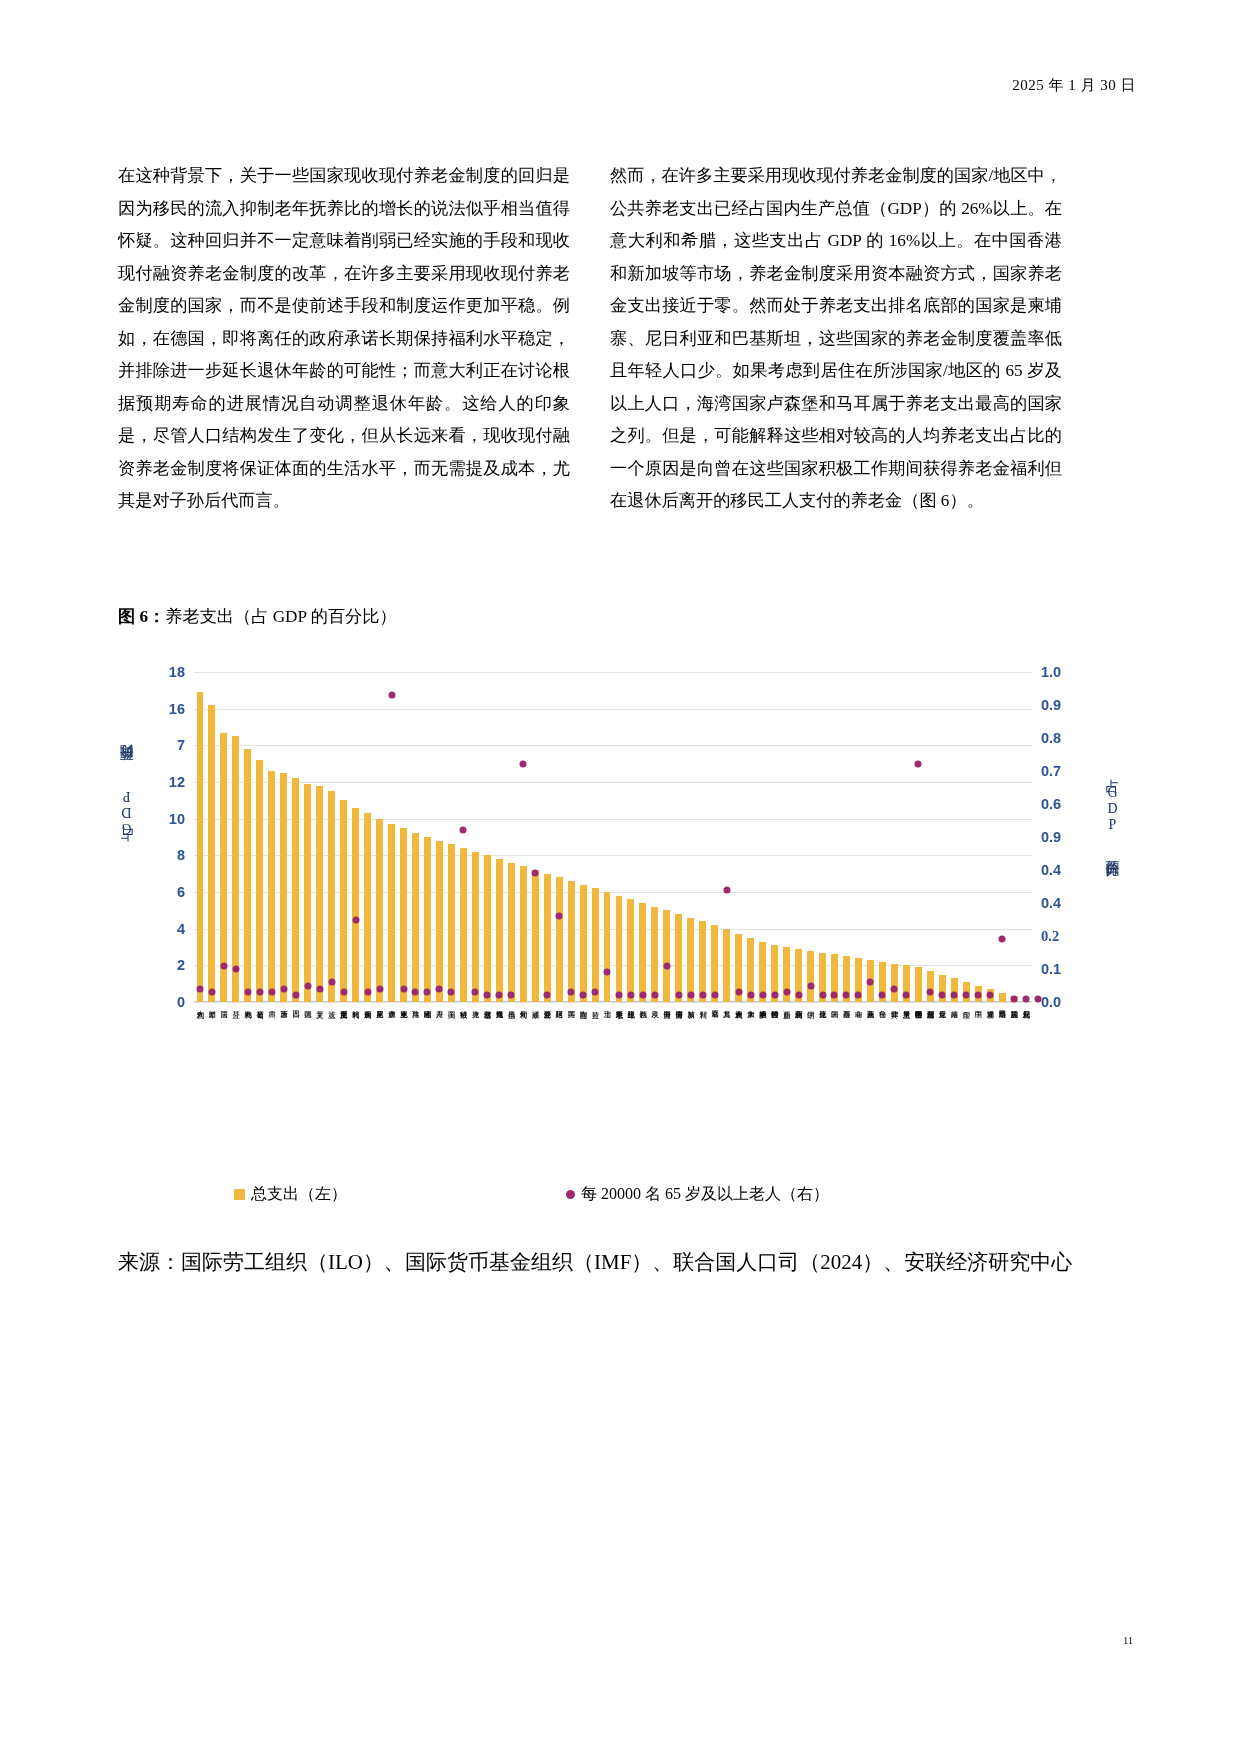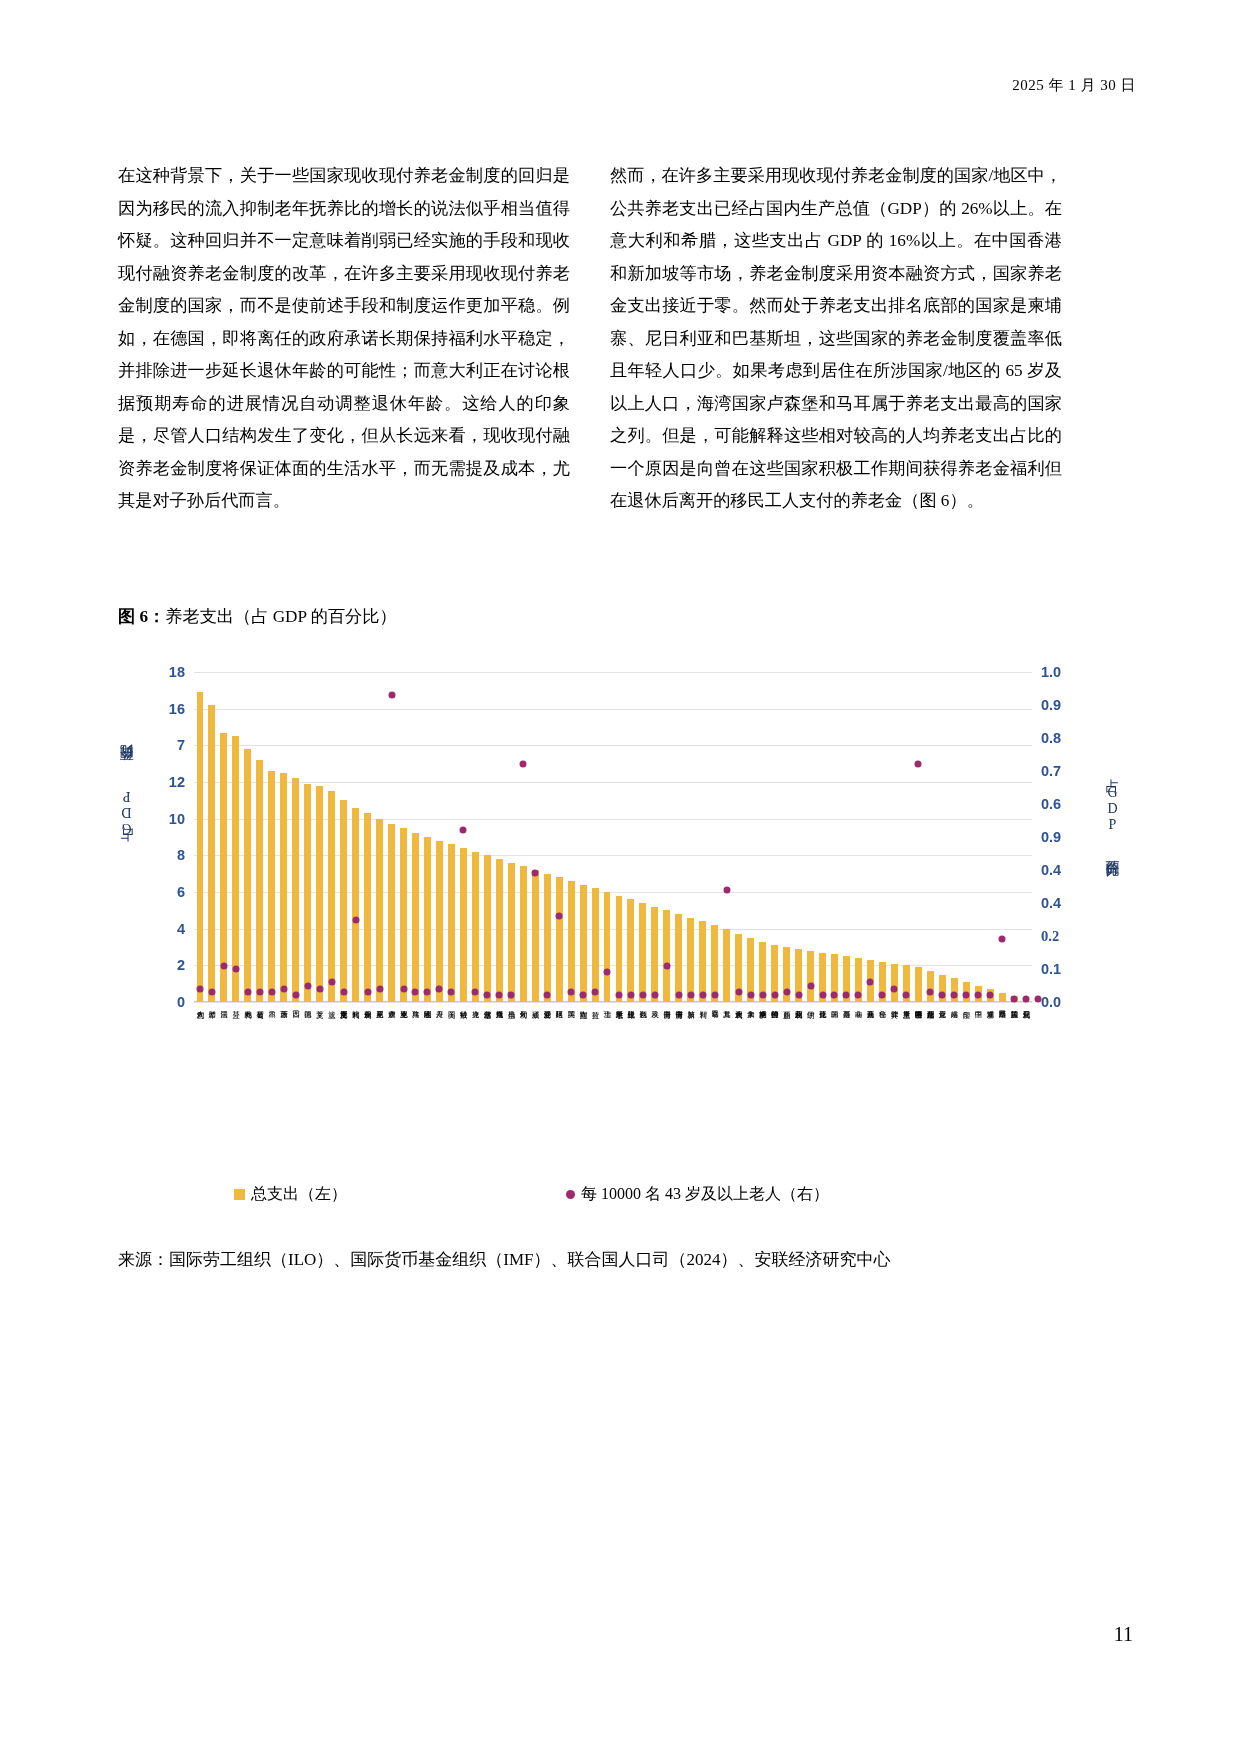--- a/index.html
+++ b/index.html
@@ -184,31 +184,31 @@
     border-radius: 50%;
     background: #9e2a6e;
     display: inline-block;
   }
 
   
   .source {
     position: absolute;
     top: 1248px;
     left: 118px;
-    font-size: 17px;
+    font-size: 21px;
     color: #000;
     white-space: nowrap;
   }
 
   
   .page-number {
     position: absolute;
     bottom: 108px;
     right: 108px;
-    font-size: 20px;
+    font-size: 10px;
     color: #000;
   }
 </style>
 </head>
 <body>
 
 <div class="page-header">2025 年 1 月 30 日</div>
 
 <div class="columns">
   <div class="col">在这种背景下，关于一些国家现收现付养老金制度的回归是因为移民的流入抑制老年抚养比的增长的说法似乎相当值得怀疑。这种回归并不一定意味着削弱已经实施的手段和现收现付融资养老金制度的改革，在许多主要采用现收现付养老金制度的国家，而不是使前述手段和制度运作更加平稳。例如，在德国，即将离任的政府承诺长期保持福利水平稳定，并排除进一步延长退休年龄的可能性；而意大利正在讨论根据预期寿命的进展情况自动调整退休年龄。这给人的印象是，尽管人口结构发生了变化，但从长远来看，现收现付融资养老金制度将保证体面的生活水平，而无需提及成本，尤其是对子孙后代而言。</div>
@@ -485,19 +485,19 @@
     </div>
 </div>
 
 <div class="legend">
   <div class="legend-item a">
     <span class="swatch-sq"></span>
     <span>总支出（左）</span>
   </div>
   <div class="legend-item b">
     <span class="swatch-dot"></span>
-    <span>每 10000 名 43 岁及以上老人（右）</span>
+    <span>每 20000 名 65 岁及以上老人（右）</span>
   </div>
 </div>
 
 <div class="source">来源：国际劳工组织（ILO）、国际货币基金组织（IMF）、联合国人口司（2024）、安联经济研究中心</div>
 
 <div class="page-number">11</div>
 
 </body></html>

